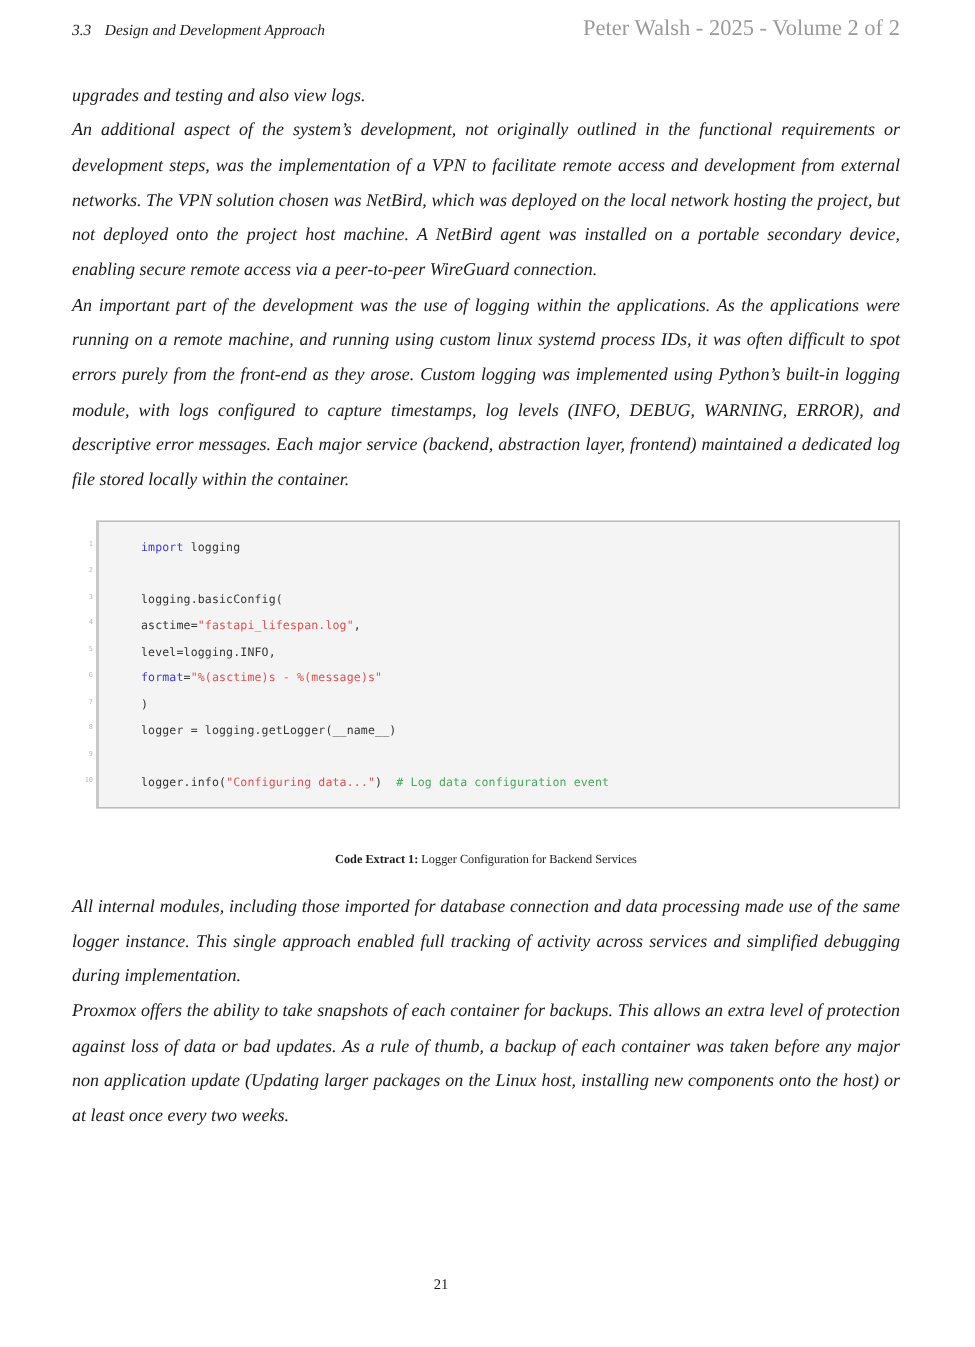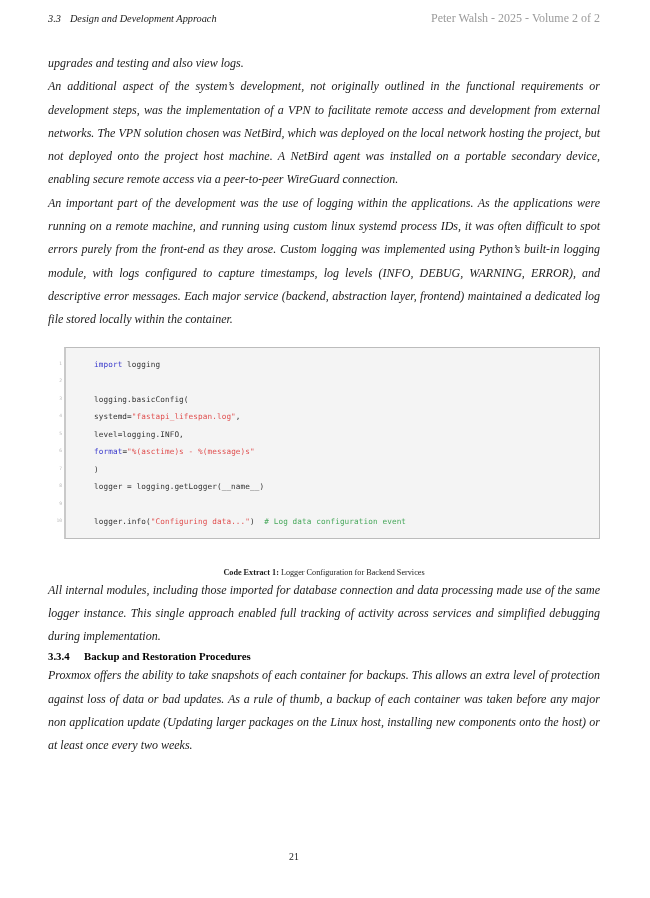--- a/index.html
+++ b/index.html
@@ -36,21 +36,21 @@
     font-style: italic;
     color: #1a1a1a;
     white-space: nowrap;
   }
   .header-left .hnum {
     font-style: italic;
     margin-right: 9px;
   }
   .header-right {
     color: #9a9a9a;
-    font-size: 12px;
+    font-size: 15px;
     white-space: nowrap;
   }
 
   
   .content {
     position: absolute;
     top: 52px;
     left: 48px;
     width: 552px;
   }
@@ -179,40 +179,37 @@
           <span class="ln">6</span>
           <span class="ln">7</span>
           <span class="ln">8</span>
           <span class="ln">9</span>
           <span class="ln">10</span>
         </div>
       <div class="codebox">
           <span class="cl"><span class="tok-kw">import</span><span class="tok-pl"> logging</span></span>
           <span class="cl">&nbsp;</span>
           <span class="cl"><span class="tok-pl">logging.basicConfig(</span></span>
-          <span class="cl"><span class="tok-pl">systemd=</span><span class="tok-str">"fastapi_lifespan.log"</span><span class="tok-pl">,</span></span>
+          <span class="cl"><span class="tok-pl">asctime=</span><span class="tok-str">"fastapi_lifespan.log"</span><span class="tok-pl">,</span></span>
           <span class="cl"><span class="tok-pl">level=logging.INFO,</span></span>
           <span class="cl"><span class="tok-kw">format</span><span class="tok-pl">=</span><span class="tok-str">"%(asctime)s - %(message)s"</span></span>
           <span class="cl"><span class="tok-pl">)</span></span>
           <span class="cl"><span class="tok-pl">logger = logging.getLogger(__name__)</span></span>
           <span class="cl">&nbsp;</span>
           <span class="cl"><span class="tok-pl">logger.info(</span><span class="tok-str">"Configuring data..."</span><span class="tok-pl">)  </span><span class="tok-com"># Log data configuration event</span></span>
         </div>
     </div>
 
     <div class="caption">
       <span class="cap-label">Code Extract 1:</span>
       <span>Logger Configuration for Backend Services</span>
     </div>
 
-    <p class="para" style="">All internal modules, including those imported for database connection and data processing made use of the same logger instance. This single approach enabled full tracking of activity across services and simplified debugging during implementation.</p>
-
-    <h3 class="heading sec-3-3-4">
-      <span class="hnum">3.3.4</span><span>Backup and Restoration Procedures</span>
-    </h3>
+    <p class="para" style="margin-top:14px;">All internal modules, including those imported for database connection and data processing made use of the same logger instance. This single approach enabled full tracking of activity across services and simplified debugging during implementation.</p>
+
 
     <p class="para after-heading">Proxmox offers the ability to take snapshots of each container for backups. This allows an extra level of protection against loss of data or bad updates. As a rule of thumb, a backup of each container was taken before any major non application update (Updating larger packages on the Linux host, installing new components onto the host) or at least once every two weeks.</p>
 
   </div>
 
   <div class="footer">21</div>
 
 </div>
 
 </body></html>

